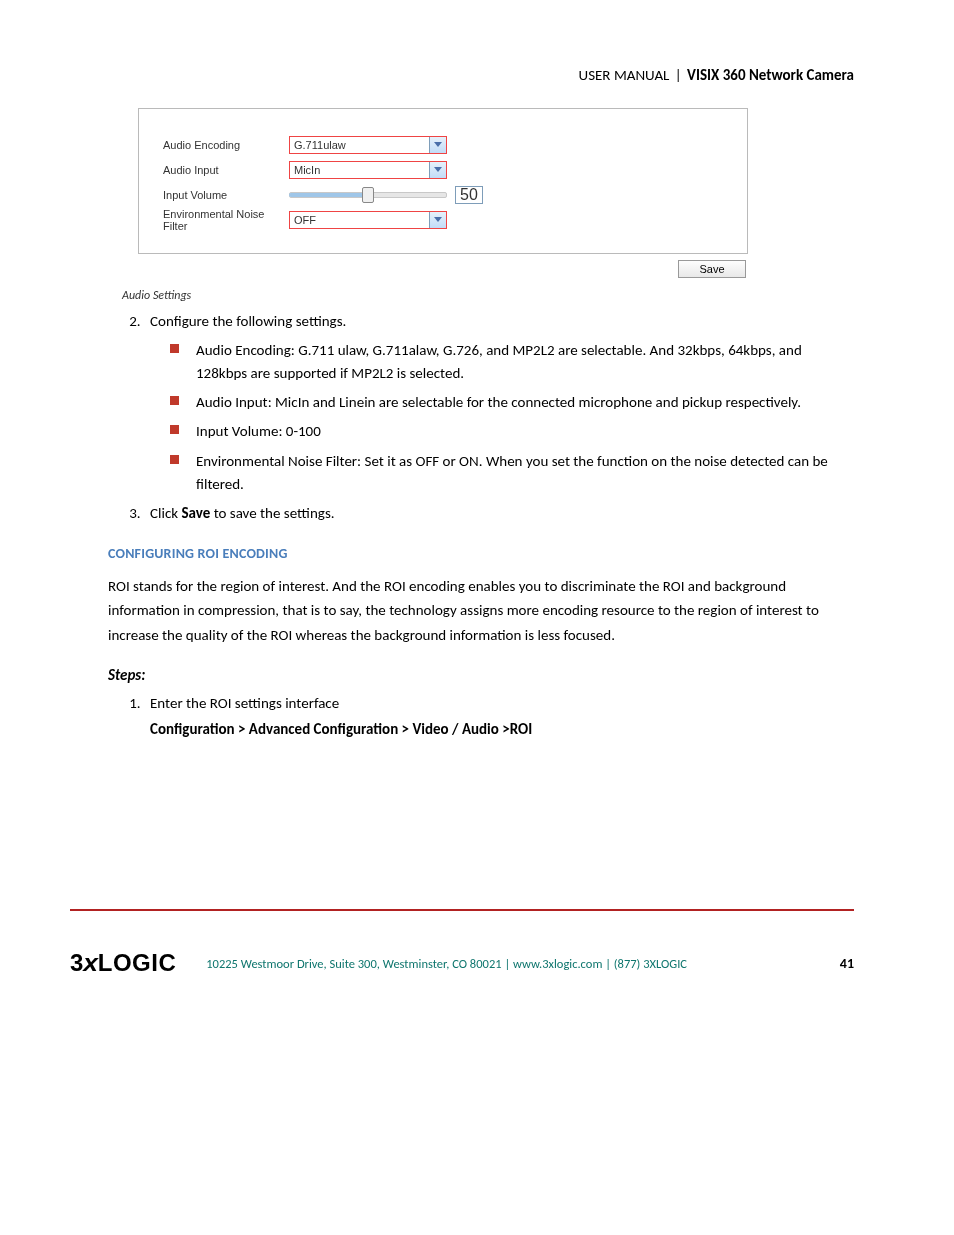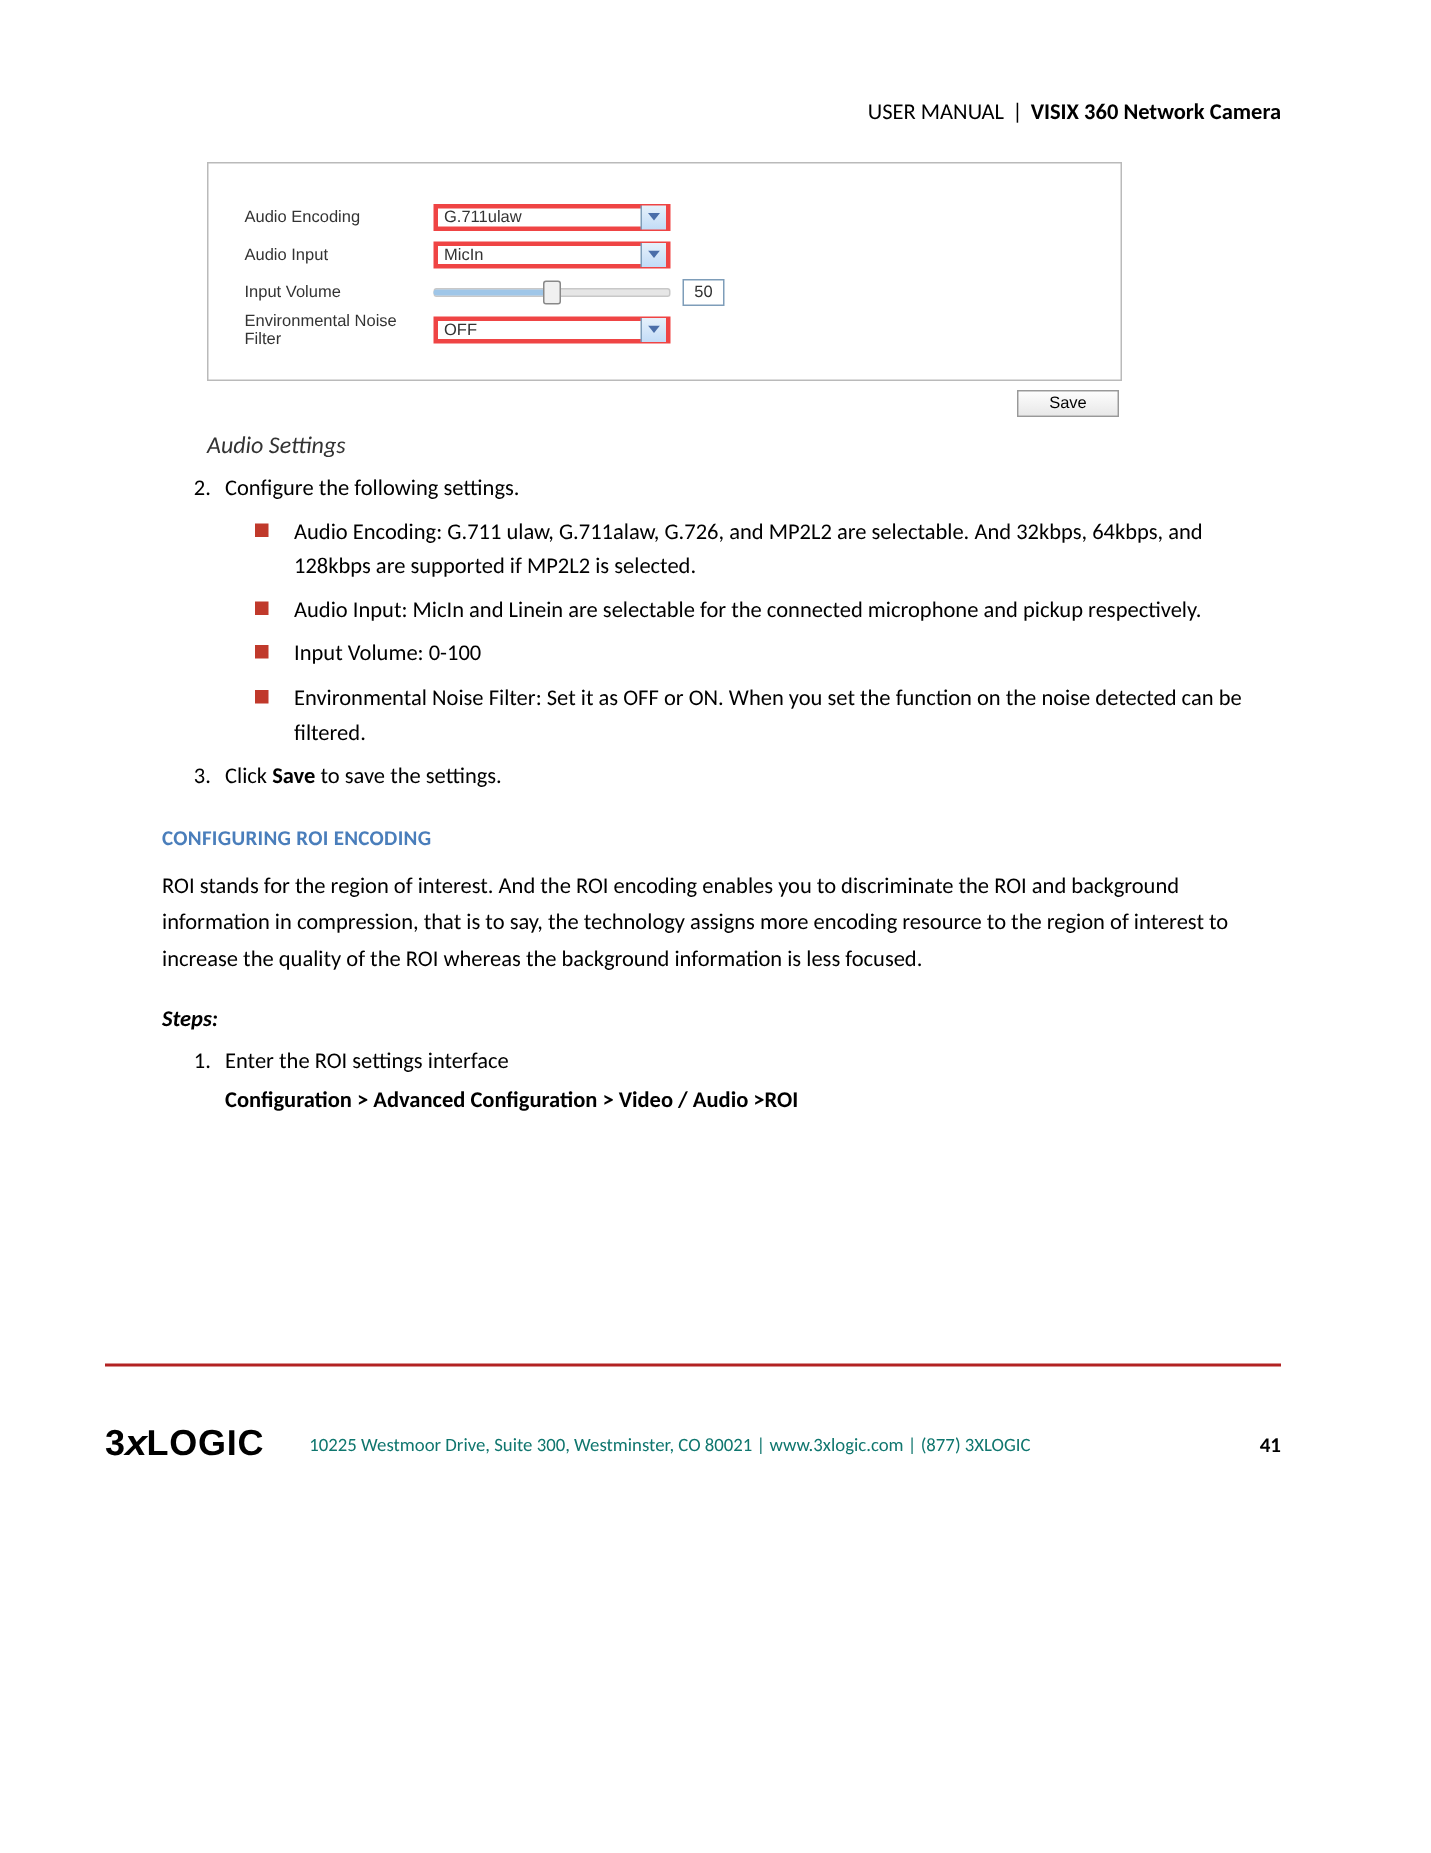--- a/index.html
+++ b/index.html
@@ -60,21 +60,21 @@
     align-items: center;
     height: 24px;
     margin-bottom: 1px;
   }
   .row .lbl {
     width: 126px;
   }
   .dd {
     width: 158px;
     height: 18px;
-    border: 3px solid #ef4444;
+    border: 1px solid #ef4444;
     display: flex;
     align-items: center;
     background: #fff;
     box-sizing: border-box;
   }
   .dd .val {
     flex: 1;
     padding: 0 4px;
     white-space: nowrap;
     overflow: hidden;
@@ -121,21 +121,21 @@
     border: 1px solid #888;
     border-radius: 2px;
   }
   .volbox {
     width: 28px;
     height: 18px;
     border: 1px solid #7e9db9;
     margin-left: 8px;
     text-align: center;
     line-height: 16px;
-    font-size: 11px;
+    font-size: 16px;
     box-sizing: border-box;
   }
   .save-row {
     width: 608px;
     margin-left: 30px;
     display: flex;
     justify-content: flex-end;
     margin-bottom: 10px;
   }
   .save-btn {
@@ -143,22 +143,22 @@
     background: linear-gradient(#fdfdfd, #e8e8e8);
     padding: 2px 0;
     width: 66px;
     text-align:center;
     font-family: Tahoma, Arial, sans-serif;
     font-size: 11px;
     cursor:pointer;
   }
   .caption {
     font-style: italic;
-    font-size: 16px;
-    margin-left: 30px;
+    font-size: 12px;
+    margin-left: 14px;
     margin-bottom: 8px;
     color: #333;
   }
   ol.outer { margin: 0 0 0 10px; padding-left: 26px; }
   ol.outer > li { margin-bottom: 6px; padding-left: 6px; line-height:1.5;}
   ul.bullets {
     list-style: none;
     margin: 6px 0 0 0;
     padding-left: 20px;
   }

